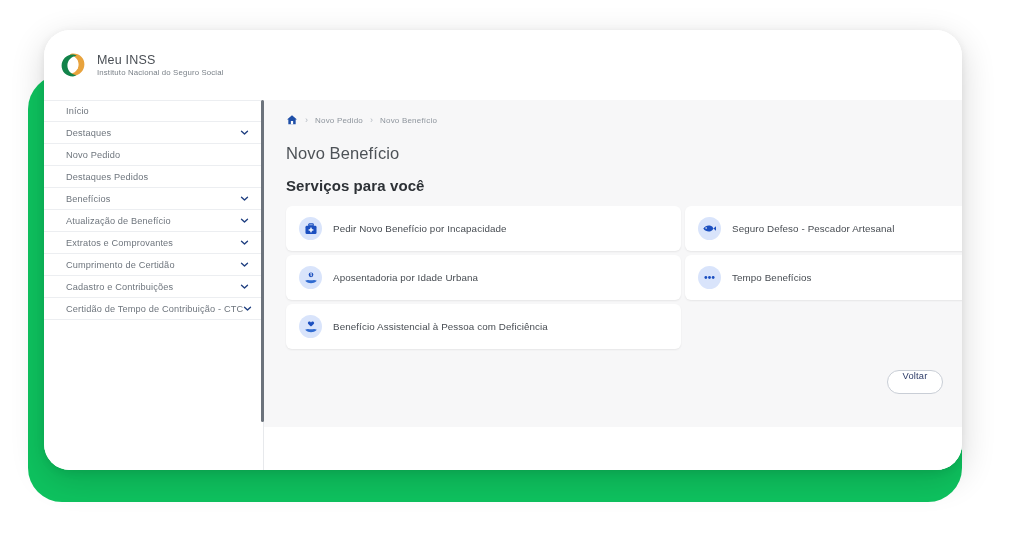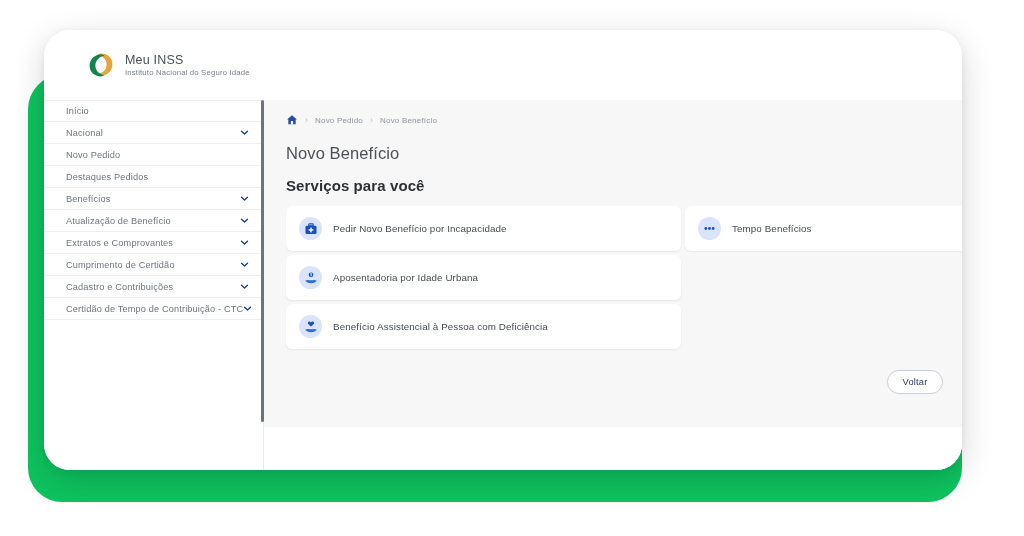--- a/index.html
+++ b/index.html
@@ -21,21 +21,21 @@
   .app-card{
     position:absolute; left:44px; top:30px; width:918px; height:440px;
     background:#ffffff; border-radius:26px;
     box-shadow:0 10px 34px rgba(0,0,0,0.16), 0 2px 8px rgba(0,0,0,0.07);
     overflow:hidden;
   }
 
   
   .brand{
     position:absolute; left:0; top:0; width:918px; height:70px;
-    background:#ffffff; display:flex; align-items:center; padding-left:44px;
+    background:#ffffff; display:flex; align-items:center; padding-left:16px;
   }
   .logo{ width:26px; height:26px; position:relative; flex:0 0 auto; }
   .logo .lsvg{ display:block; }
   .brand-text{ margin-left:11px; line-height:1.18; }
   .brand-title{ font-size:12.5px; color:#4a4f55; letter-spacing:.2px; }
   .brand-sub{ font-size:7.8px; color:#7b8289; letter-spacing:.15px; margin-top:1px; }
 
   
   .body-split{ position:absolute; left:0; top:70px; width:918px; height:370px; display:flex; }
 
@@ -78,21 +78,21 @@
     width:23px; height:23px; border-radius:50%; background:#d9e4fb;
     display:flex; align-items:center; justify-content:center; flex:0 0 auto;
   }
   .svc-label{ font-size:9.8px; color:#474c52; letter-spacing:.1px; white-space:nowrap; }
 
   .footer-row{ position:absolute; left:0; right:0; top:268px; height:45px; }
   .voltar{
     position:absolute; right:32px; top:2px;
     width:56px; height:24px; border-radius:14px;
     background:#ffffff; border:1px solid #c9ced6;
-    display:flex; align-items:center; justify-content:center; cursor:pointer;
+    display:flex; align-items:flex-start; justify-content:center; cursor:pointer;
   }
   .voltar span{ font-size:9.3px; color:#2b3a67; letter-spacing:.2px; }
 
   .content-bottom{
     position:absolute; left:0; right:0; bottom:0; height:43px; background:#ffffff;
   }
 </style>
 </head>
 <body>
 
@@ -120,32 +120,32 @@
             <rect x="16.1" y="13.2" width="1.5" height="1.5"></rect>
             <rect x="9.2" y="15.5" width="1.5" height="1.5"></rect>
               <rect x="11.5" y="15.5" width="1.5" height="1.5"></rect>
             <rect x="13.8" y="15.5" width="1.5" height="1.5"></rect>
               <rect x="16.1" y="15.5" width="1.5" height="1.5"></rect>
           </g>
         </svg>
       </div>
       <div class="brand-text">
         <div class="brand-title">Meu INSS</div>
-        <div class="brand-sub">Instituto Nacional do Seguro Idade</div>
+        <div class="brand-sub">Instituto Nacional do Seguro Social</div>
       </div>
     </div>
 
     <div class="body-split">
 
       <nav class="sidebar">
         <div class="nav-item">
           <span class="nav-label">Início</span>
         </div>
         <div class="nav-item">
-          <span class="nav-label">Nacional</span>
+          <span class="nav-label">Destaques</span>
           <svg class="chev" viewBox="0 0 12 12">
               <path d="M2 4.2 L6 8 L10 4.2" stroke="#1f3f80" stroke-width="1.8" fill="none" stroke-linecap="round" stroke-linejoin="round"></path>
             </svg>
         </div>
         <div class="nav-item">
           <span class="nav-label">Novo Pedido</span>
         </div>
         <div class="nav-item">
           <span class="nav-label">Destaques Pedidos</span>
         </div>
@@ -238,20 +238,30 @@
                   <path d="M1.3 11.2 C4 9.6 6 10.6 8 10.6 C10 10.6 12 9.6 14.7 11.2 C12.4 13.4 10.3 13.9 8 13.9 C5.7 13.9 3.6 13.4 1.3 11.2 Z" fill="#2f6ad0"></path>
                 </svg>
               </span>
               <span class="svc-label">Benefício Assistencial à Pessoa com Deficiência</span>
             </div>
 
           </div>
 
           <div class="col col-b">
 
+            <div class="svc-card">
+              <span class="svc-ic">
+                <svg width="15" height="15" viewBox="0 0 16 16">
+                  <path d="M1.4 8 C3.2 5.2 6.2 4.4 8.4 4.9 C10.4 5.3 11.6 6.6 12.2 8 C11.6 9.4 10.4 10.7 8.4 11.1 C6.2 11.6 3.2 10.8 1.4 8 Z" fill="#1b4fc0"></path>
+                  <path d="M12.2 8 L14.9 5.6 L14.9 10.4 Z" fill="#1b4fc0"></path>
+                  <circle cx="4.4" cy="7.4" r="0.85" fill="#ffffff"></circle>
+                </svg>
+              </span>
+              <span class="svc-label">Seguro Defeso - Pescador Artesanal</span>
+            </div>
 
 
             <div class="svc-card">
               <span class="svc-ic">
                 <svg width="15" height="15" viewBox="0 0 16 16">
                   <circle cx="4.1" cy="8" r="1.5" fill="#1b4fc0"></circle>
                   <circle cx="8" cy="8" r="1.5" fill="#1b4fc0"></circle>
                   <circle cx="11.9" cy="8" r="1.5" fill="#1b4fc0"></circle>
                 </svg>
               </span>

